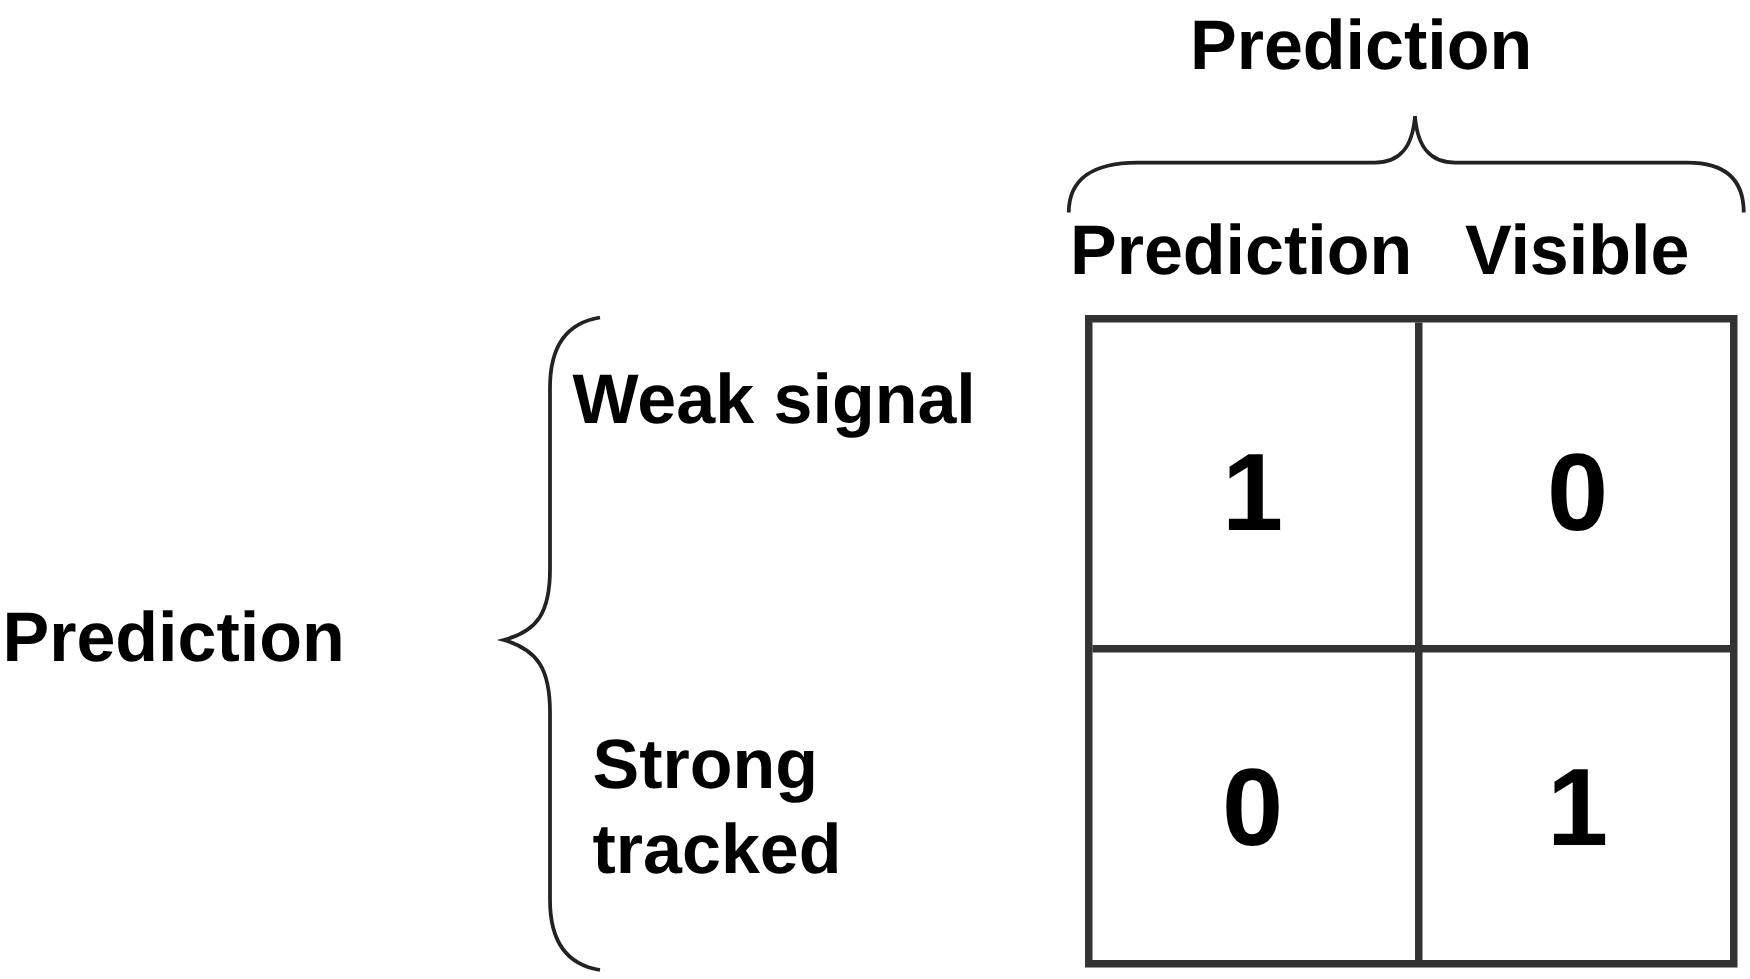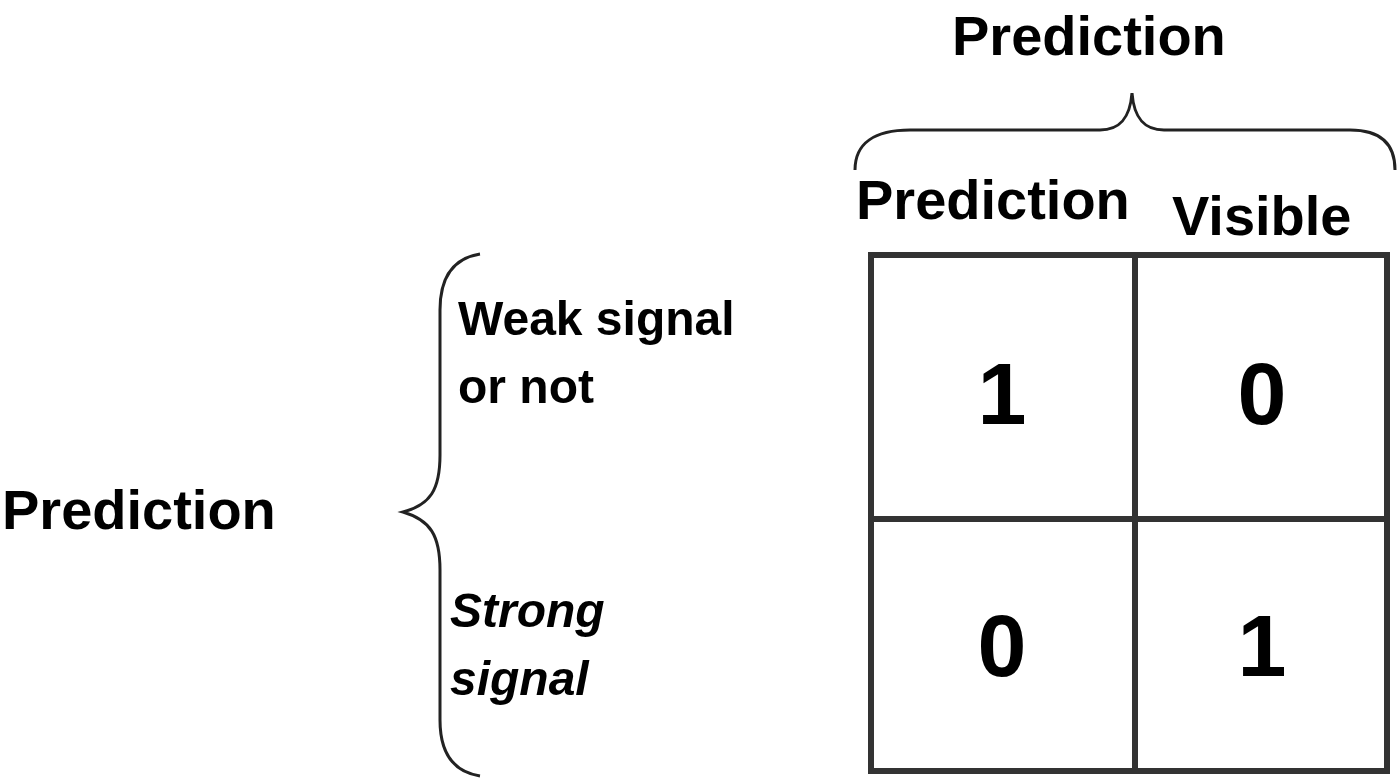--- a/index.html
+++ b/index.html
@@ -1,52 +1,51 @@
 <!DOCTYPE html>
 <html><head>
   <meta charset="utf-8">
   <style>
     html, body { margin: 0; padding: 0; background: #ffffff; }
     body { width: 1400px; height: 783px; position: relative; overflow: hidden;
            font-family: "Liberation Sans", sans-serif; font-weight: bold; color: #000; }
     .abs { position: absolute; }
     .label { font-size: 56px; line-height: 1; white-space: nowrap; }
-    .row-label { font-size: 48px; line-height: 68px; }
+    .row-label { font-size: 56px; line-height: 68px; }
     .grid { position: absolute; left: 868px; top: 252px; width: 522px; height: 522px;
             border: 6px solid #333; box-sizing: border-box; }
     .vline { position: absolute; left: 258px; top: 0; width: 6px; height: 100%; background: #333; }
     .hline { position: absolute; top: 258px; left: 0; height: 6px; width: 100%; background: #333; }
     .cell-val { position: absolute; font-size: 88px; width: 100px; text-align: center; line-height: 1; }
     svg { position: absolute; overflow: visible; }
   </style>
 </head>
 <body>
 
 <div class="abs label" style="left:952px; top:8px;">Prediction</div>
 
 <svg style="left:850px; top:88px;" width="550" height="90">
   <path d="M5,82 C5,55 25,42 60,42 L250,42 C270,42 280,30 282,5 C284,30 294,42 314,42 L500,42 C530,42 545,55 545,82" fill="none" stroke="#222" stroke-width="3"></path>
 </svg>
 
 <div class="abs label" style="left:856px; top:172px;">Prediction</div>
-<div class="abs label" style="left:1172px; top:172px;margin-top:16px;">Visible</div>
+<div class="abs label" style="left:1172px; top:172px;">Visible</div>
 
 <div class="abs label" style="left:2px; top:482px;">Prediction</div>
 
 <svg style="left:395px; top:250px;" width="90" height="530">
   <path d="M85,4 C60,8 45,25 45,60 L45,205 C45,240 35,255 8,262 C35,270 45,285 45,320 L45,470 C45,505 60,522 85,526" fill="none" stroke="#222" stroke-width="3"></path>
 </svg>
 
 <div class="abs row-label" style="left:458px; top:285px;">
   <div>Weak signal</div>
-  <div>or not</div>
 </div>
-<div class="abs row-label" style="left:450px; top:577px;font-style:italic;">
+<div class="abs row-label" style="left:474px; top:577px;">
   <div>Strong</div>
-  <div>signal</div>
+  <div>tracked</div>
 </div>
 
 <div class="grid">
   <div class="vline"></div>
   <div class="hline"></div>
   <div class="cell-val" style="left:78px; top:92px;">1</div>
   <div class="cell-val" style="left:338px; top:92px;">0</div>
   <div class="cell-val" style="left:78px; top:344px;">0</div>
   <div class="cell-val" style="left:338px; top:344px;">1</div>
 </div>

